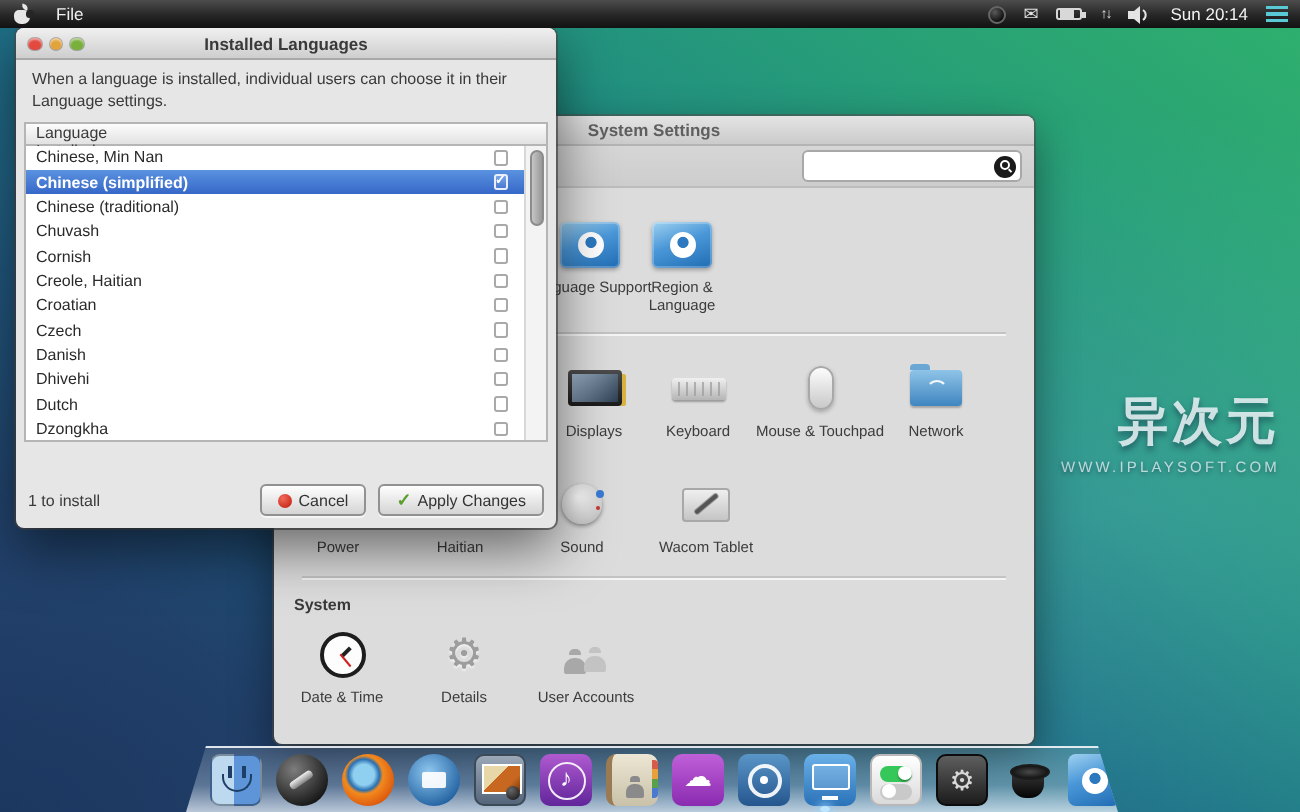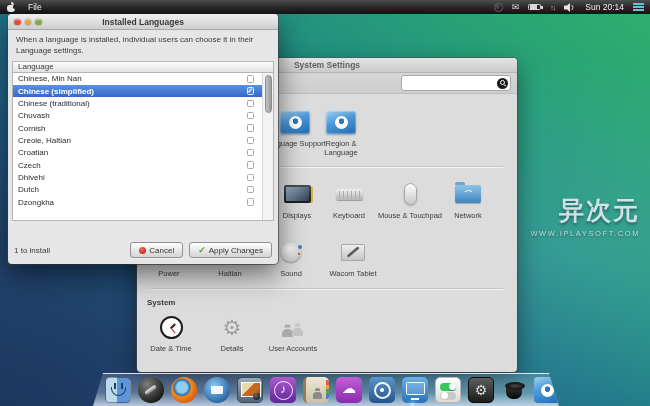--- a/index.html
+++ b/index.html
@@ -305,20 +305,24 @@
         </div>
         <div class="lang-row">
           <span>Croatian</span>
           <span class="lang-cb"></span>
         </div>
         <div class="lang-row">
           <span>Czech</span>
           <span class="lang-cb"></span>
         </div>
         <div class="lang-row">
+          <span>Danish</span>
+          <span class="lang-cb"></span>
+        </div>
+        <div class="lang-row">
           <span>Dhivehi</span>
           <span class="lang-cb"></span>
         </div>
         <div class="lang-row">
           <span>Dutch</span>
           <span class="lang-cb"></span>
         </div>
         <div class="lang-row">
           <span>Dzongkha</span>
           <span class="lang-cb"></span>

